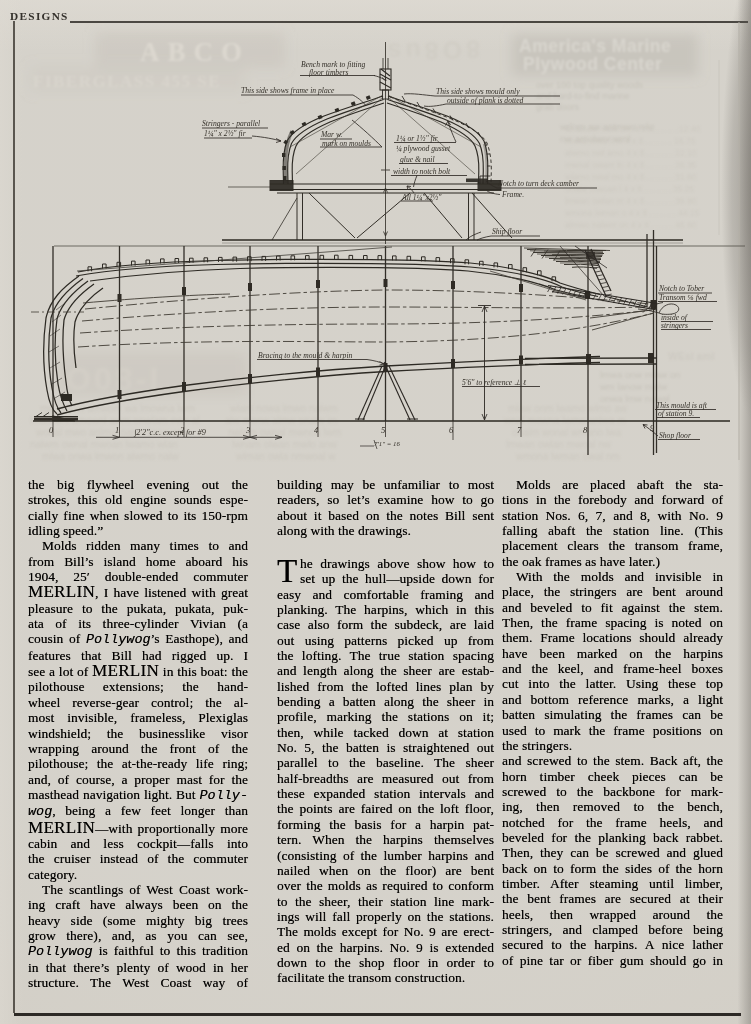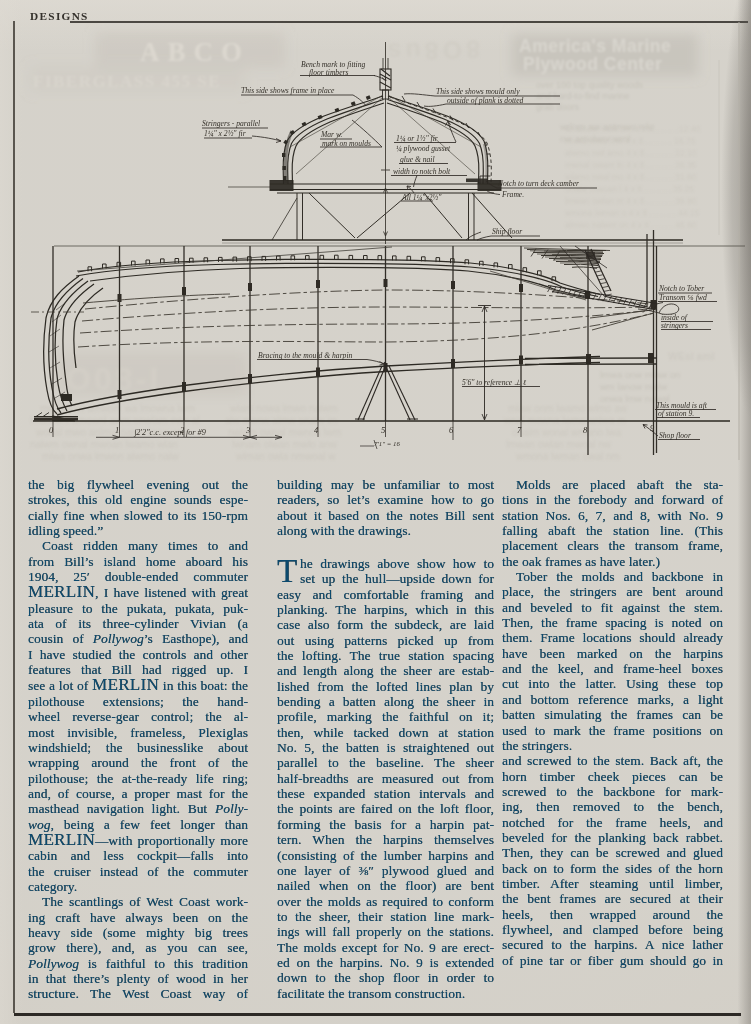--- a/index.html
+++ b/index.html
@@ -7,35 +7,35 @@
     background:#d9d5cd;
     font-family:"Liberation Serif", serif;}
   #paper{position:absolute;inset:0;
     background:
       linear-gradient(90deg, rgba(190,185,178,0.0) 98.2%, rgba(125,121,115,0.5) 100%),
       linear-gradient(90deg, rgba(222,218,210,0.5) 0%, rgba(217,213,205,0) 3%),
       linear-gradient(180deg, rgba(226,222,214,0.55) 0%, rgba(217,213,205,0) 5%),
       radial-gradient(ellipse 120% 80% at 50% 40%, rgba(213,210,203,0.8) 60%, rgba(204,200,192,0.4) 100%),
       #d6d2c9;}
   .rule{position:absolute;background:#4a4742;}
-  .col{position:absolute;width:220px;font-size:13.3px;line-height:15.34px;color:#0c4a6e;
+  .col{position:absolute;width:220px;font-size:13.3px;line-height:15.34px;color:#000000;
        letter-spacing:0.1px;text-shadow:0.25px 0.3px 0.35px rgba(45,40,34,0.75);}
   .col div{text-align:justify;text-align-last:justify;white-space:nowrap;}
   .col div.pe{text-align:center;text-align-last:left;}
   .col div.pi{text-indent:14px;}
   .sc{font-size:17px;letter-spacing:0.3px;}
-  .it{font-style:italic;}
+  .it{font-style:italic;font-family:Liberation Mono, monospace;}
   .sp{height:17.6px;}
 </style>
 </head>
 <body>
 
 <div id="paper"></div>
 
-<div style="position:absolute;left:30px;top:10px;font-size:11.3px;font-weight:bold;letter-spacing:1.3px;color:#34312c;">DESIGNS</div>
+<div style="position:absolute;left:10px;top:10px;font-size:11.3px;font-weight:bold;letter-spacing:1.3px;color:#34312c;">DESIGNS</div>
 
 <div class="rule" style="left:70px;top:20.6px;width:678px;height:2.1px;"></div>
 
 <div class="rule" style="left:13.4px;top:21px;width:1.4px;height:992px;background:#5a564f;"></div>
 
 <div class="rule" style="left:14px;top:1012.6px;width:727px;height:3px;background:#2c2925;"></div>
 
 <div style="position:absolute;right:0;top:0;width:34px;height:560px;background:radial-gradient(ellipse 46px 300px at 40px 190px, rgba(108,104,98,0.55), rgba(108,104,98,0.25) 55%, rgba(108,104,98,0) 78%);"></div>
 
 <svg id="drw" width="751" height="1024" viewBox="0 0 751 1024" style="position:absolute;left:0;top:0">
@@ -431,34 +431,33 @@
     <text x="650" y="431">9</text>
   </g>
 
 </svg>
 
 <div class="col" style="left:28px;top:477px;">
 <div>the big flywheel evening out the</div>
 <div>strokes, this old engine sounds espe-</div>
 <div>cially fine when slowed to its 150-rpm</div>
 <div class="pe">idling speed.”</div>
-<div class="pi">Coast ridden many times to and</div>
+<div class="pi">Molds ridden many times to and</div>
 <div>from Bill’s island home aboard his</div>
 <div>1904, 25′ double-ended commuter</div>
 <div><span class="sc">MERLIN</span>, I have listened with great</div>
 <div>pleasure to the pukata, pukata, puk-</div>
 <div>ata of its three-cylinder Vivian (a</div>
 <div>cousin of <span class="it">Pollywog</span>’s Easthope), and</div>
-<div>I have studied the controls and other</div>
 <div>features that Bill had rigged up. I</div>
 <div>see a lot of <span class="sc">MERLIN</span> in this boat: the</div>
 <div>pilothouse extensions; the hand-</div>
 <div>wheel reverse-gear control; the al-</div>
 <div>most invisible, frameless, Plexiglas</div>
-<div>windshield; the businesslike about</div>
+<div>windshield; the businesslike visor</div>
 <div>wrapping around the front of the</div>
 <div>pilothouse; the at-the-ready life ring;</div>
 <div>and, of course, a proper mast for the</div>
 <div>masthead navigation light. But <span class="it">Polly-</span></div>
 <div><span class="it">wog</span>, being a few feet longer than</div>
 <div><span class="sc">MERLIN</span>—with proportionally more</div>
 <div>cabin and less cockpit—falls into</div>
 <div>the cruiser instead of the commuter</div>
 <div class="pe">category.</div>
 <div class="pi">The scantlings of West Coast work-</div>
@@ -479,49 +478,48 @@
 <div style="position:relative;padding-left:23px;"><span style="position:absolute;left:0;top:1px;font-size:33px;line-height:28px;">T</span>he drawings above show how to</div>
 <div style="padding-left:23px;">set up the hull—upside down for</div>
 <div>easy and comfortable framing and</div>
 <div>planking. The harpins, which in this</div>
 <div>case also form the subdeck, are laid</div>
 <div>out using patterns picked up from</div>
 <div>the lofting. The true station spacing</div>
 <div>and length along the sheer are estab-</div>
 <div>lished from the lofted lines plan by</div>
 <div>bending a batten along the sheer in</div>
-<div>profile, marking the faithful on it;</div>
+<div>profile, marking the stations on it;</div>
 <div>then, while tacked down at station</div>
 <div>No. 5, the batten is straightened out</div>
 <div>parallel to the baseline. The sheer</div>
 <div>half-breadths are measured out from</div>
 <div>these expanded station intervals and</div>
 <div>the points are faired on the loft floor,</div>
 <div>forming the basis for a harpin pat-</div>
 <div>tern. When the harpins themselves</div>
 <div>(consisting of the lumber harpins and</div>
-<div>one layer of ⅜″ plywood glued and</div>
 <div>nailed when on the floor) are bent</div>
 <div>over the molds as required to conform</div>
 <div>to the sheer, their station line mark-</div>
 <div>ings will fall properly on the stations.</div>
 <div>The molds except for No. 9 are erect-</div>
 <div>ed on the harpins. No. 9 is extended</div>
 <div>down to the shop floor in order to</div>
 <div class="pe">facilitate the transom construction.</div>
 </div>
 
 <div class="col" style="left:502px;top:477px;width:221px;">
 <div class="pi">Molds are placed abaft the sta-</div>
 <div>tions in the forebody and forward of</div>
 <div>station Nos. 6, 7, and 8, with No. 9</div>
 <div>falling abaft the station line. (This</div>
 <div>placement clears the transom frame,</div>
 <div class="pe">the oak frames as have later.)</div>
-<div class="pi">Tober the molds and backbone in</div>
+<div class="pi">With the molds and invisible in</div>
 <div>place, the stringers are bent around</div>
 <div>and beveled to fit against the stem.</div>
 <div>Then, the frame spacing is noted on</div>
 <div>them. Frame locations should already</div>
 <div>have been marked on the harpins</div>
 <div>and the keel, and frame-heel boxes</div>
 <div>cut into the latter. Using these top</div>
 <div>and bottom reference marks, a light</div>
 <div>batten simulating the frames can be</div>
 <div>used to mark the frame positions on</div>
@@ -530,16 +528,16 @@
 <div>horn timber cheek pieces can be</div>
 <div>screwed to the backbone for mark-</div>
 <div>ing, then removed to the bench,</div>
 <div>notched for the frame heels, and</div>
 <div>beveled for the planking back rabbet.</div>
 <div>Then, they can be screwed and glued</div>
 <div>back on to form the sides of the horn</div>
 <div>timber. After steaming until limber,</div>
 <div>the bent frames are secured at their</div>
 <div>heels, then wrapped around the</div>
-<div>flywheel, and clamped before being</div>
+<div>stringers, and clamped before being</div>
 <div>secured to the harpins. A nice lather</div>
 <div>of pine tar or fiber gum should go in</div>
 </div>
 
 </body></html>

